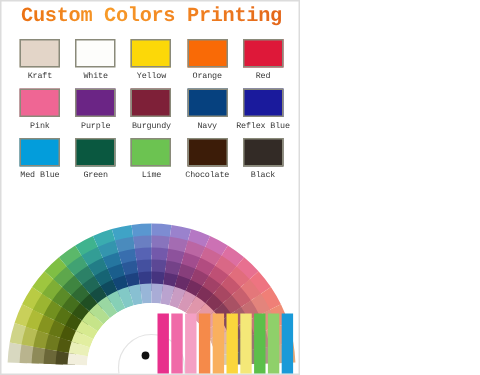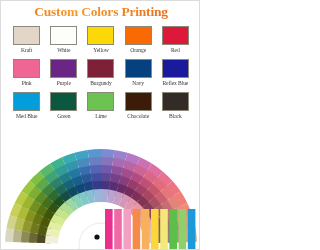--- a/index.html
+++ b/index.html
@@ -8,21 +8,21 @@
     background: #ffffff;
   }
   #page {
     position: relative;
     width: 200px;
     height: 250px;
     background: #ffffff;
     border: 1px solid #dcdcdc;
     box-sizing: border-box;
     overflow: hidden;
-    font-family: Liberation Serif, serif;
+    font-family: Liberation Mono, monospace;
   }
   #title {
     position: absolute;
     top: 3px;
     left: 0;
     width: 200px;
     text-align: center;
     font-size: 13.5px;
     font-weight: bold;
     letter-spacing: -0.2px;

